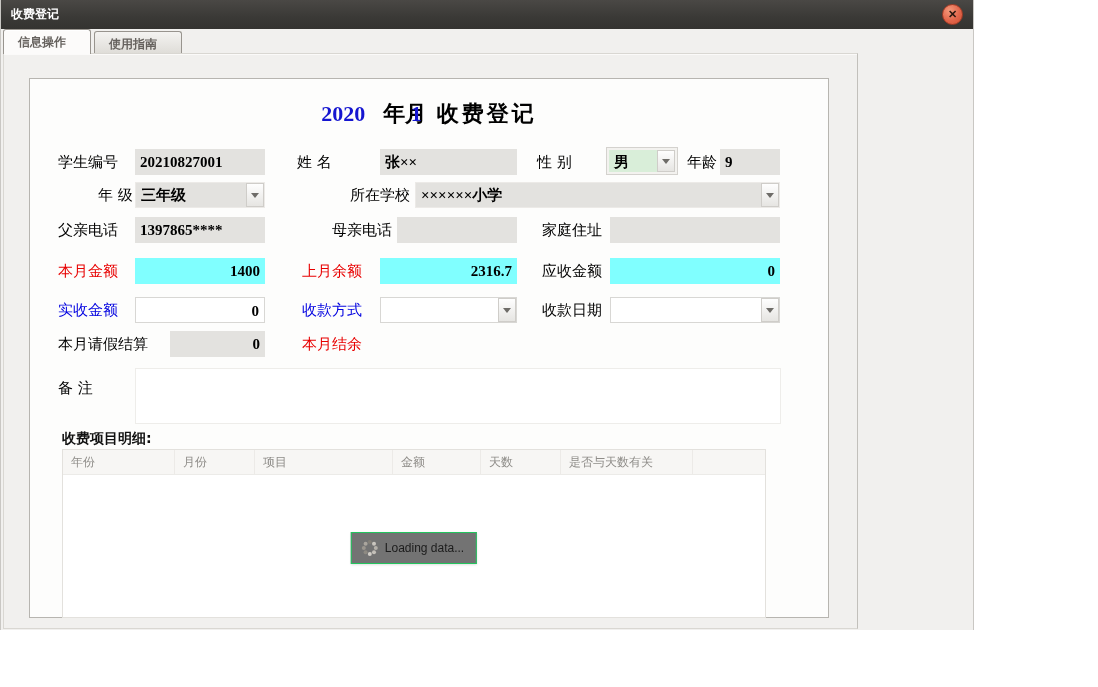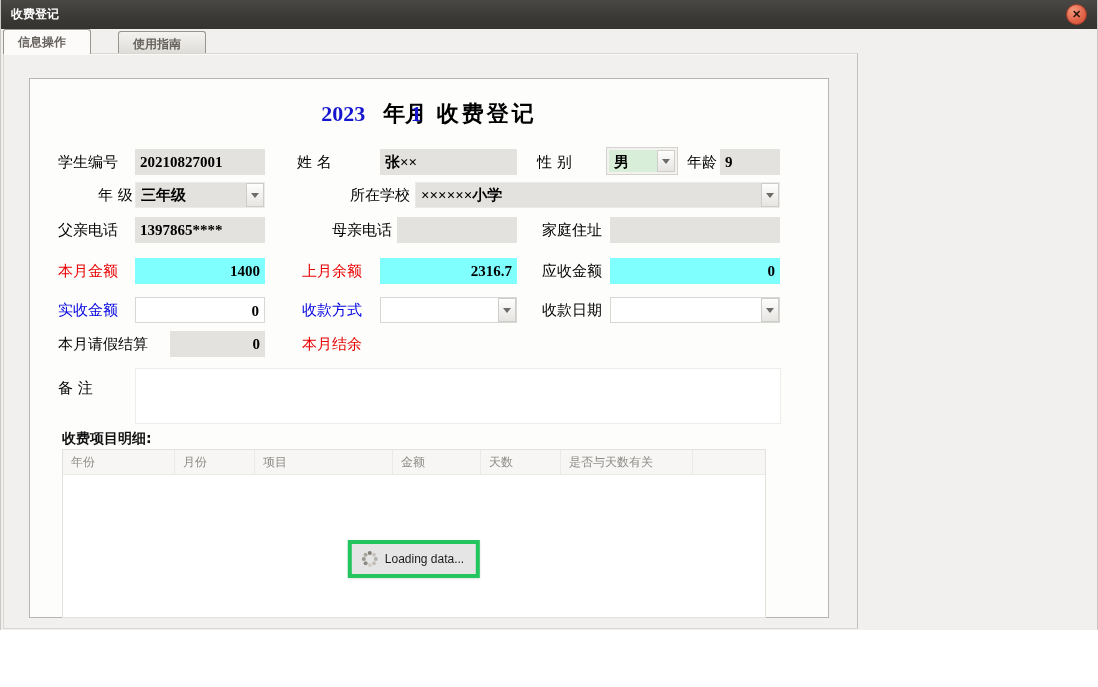--- a/index.html
+++ b/index.html
@@ -1,33 +1,33 @@
 <!DOCTYPE html>
 <html><head>
 <meta charset="utf-8">
 <style>
   html,body{margin:0;padding:0;background:#ffffff;font-family:"Liberation Sans",sans-serif;}
-  .window{position:relative;width:1098px;height:630px;background:#f1f0ee;overflow:hidden;
+  .window{position:relative;width:974px;height:630px;background:#f1f0ee;overflow:hidden;
           border-left:1px solid #c9c7c3;border-right:1px solid #c9c7c3;box-sizing:border-box;}
   
   .titlebar{position:absolute;left:0;top:0;width:100%;height:29px;
             background:linear-gradient(#4a4845,#3a3936 60%,#343330);}
   .titlebar-text{position:absolute;left:10px;top:6px;color:#ffffff;font-size:12px;font-weight:bold;
                  font-family:"Liberation Sans",sans-serif;}
   .close-btn{position:absolute;right:10px;top:4px;width:21px;height:21px;border-radius:50%;
              background:radial-gradient(circle at 35% 30%,#f59a7c,#e2654a 55%,#cf4f33);
              border:1px solid #a63c26;box-sizing:border-box;text-align:center;line-height:19px;
              color:#2b160e;font-size:11px;font-weight:bold;cursor:pointer;}
   
   .tabstrip{position:absolute;left:2px;top:30px;height:24px;display:flex;align-items:flex-end;}
   .tab{font-size:12px;font-weight:bold;color:#66625e;padding:4px 24px 4px 14px;margin-right:3px;
        border:1px solid #98948e;border-bottom:none;border-radius:3px 3px 0 0;cursor:pointer;}
   .tab.active{background:#fcfbfa;height:16px;z-index:3;position:relative;
               box-shadow:inset 0 1px 0 #ffffff;}
-  .tab.inactive{background:linear-gradient(#f4f3f1,#dedcd7);height:14px;margin-bottom:0px;margin-left:24px;}
+  .tab.inactive{background:linear-gradient(#f4f3f1,#dedcd7);height:14px;margin-bottom:0px;}
   
   .tabpage{position:absolute;left:2px;top:53px;width:855px;height:576px;background:#f1f0ee;
            border:1px solid #d9d7d2;border-right:1px solid #c2c0bb;box-sizing:border-box;
            box-shadow:inset 0 1px 0 #fbfaf9;}
   
   .panel{position:absolute;left:28px;top:78px;width:800px;height:540px;background:#fdfdfc;
          border:1px solid #b7b5b0;box-sizing:border-box;}
   .form-title{position:absolute;left:0;top:20px;width:100%;text-align:center;
               font-family:"Liberation Serif",serif;font-size:22px;font-weight:bold;color:#000;}
   .form-title .num{color:#1515d0;}
@@ -58,22 +58,22 @@
   .remark{position:absolute;left:105px;top:289px;width:646px;height:56px;background:#ffffff;
           border:1px solid #eeedea;box-sizing:border-box;}
   
   .detail-title{position:absolute;left:32px;top:351px;font-size:14px;font-weight:bold;color:#111;
                 font-family:"DejaVu Sans",sans-serif;}
   .grid{position:absolute;left:32px;top:370px;width:704px;height:169px;background:#ffffff;
         border:1px solid #e3e1dd;box-sizing:border-box;}
   .grid-header{display:flex;height:24px;background:#f7f6f4;border-bottom:1px solid #ecebe8;}
   .gh-cell{font-size:12px;color:#8f8d89;line-height:24px;padding:0 8px;box-sizing:border-box;
            border-right:1px solid #eceae7;white-space:nowrap;overflow:hidden;}
-  .loading-box{position:absolute;left:50%;top:90px;transform:translateX(-50%);
-               background:#e5e5e5;border:4px solid #22c55e;box-shadow:0 1px 2px rgba(0,0,0,.12);
+  .loading-box{position:absolute;left:50%;top:82px;transform:translateX(-50%);
+               background:#737373;border:1px solid #22c55e;box-shadow:0 1px 2px rgba(0,0,0,.12);
                padding:7px 12px 7px 10px;display:flex;align-items:center;gap:7px;}
   .loading-text{font-size:12px;color:#1c1c1c;white-space:nowrap;}
   .spinner{width:16px;height:16px;position:relative;flex:0 0 16px;}
   .spinner i{position:absolute;left:6px;top:6px;width:4px;height:4px;border-radius:50%;
      background:transparent;
      box-shadow:6px 0 0 #b5b1aa, 4.2px 4.2px 0 #c4c0b9, 0 6px 0 #d1cdc6, -4.2px 4.2px 0 #8e8a82,
                -6px 0 0 #9b968e, -4.2px -4.2px 0 #aaa59d, 0 -6px 0 #837f77, 4.2px -4.2px 0 #c9c5be;}
 </style>
 </head>
 <body>
@@ -88,21 +88,21 @@
   <div class="tabstrip">
     <div class="tab active">信息操作</div>
     <div class="tab inactive">使用指南</div>
   </div>
 
   <div class="tabpage"></div>
 
   <div class="panel">
 
     <div class="form-title">
-      <span class="num">2023</span><span class="t-gap"></span><span>年</span>
+      <span class="num">2020</span><span class="t-gap"></span><span>年</span>
       <span class="num" style="position:relative;z-index:2;">1</span><span class="overlap">月</span><span class="t-gap" style="width:10px;"></span><span style="letter-spacing:3px;">收费登记</span>
     </div>
 
     <div class="row-label" style="left:28px;top:70px;">学生编号</div>
     <div class="field f-gray" style="left:105px;top:70px;width:130px;">20210827001</div>
     <div class="row-label" style="left:267px;top:70px;">姓  名</div>
     <div class="field f-gray" style="left:350px;top:70px;width:137px;">张××</div>
     <div class="row-label" style="left:507px;top:70px;">性 别</div>
     <div class="combo green" style="left:577px;top:69px;width:70px;">
       <div class="val">男</div>

